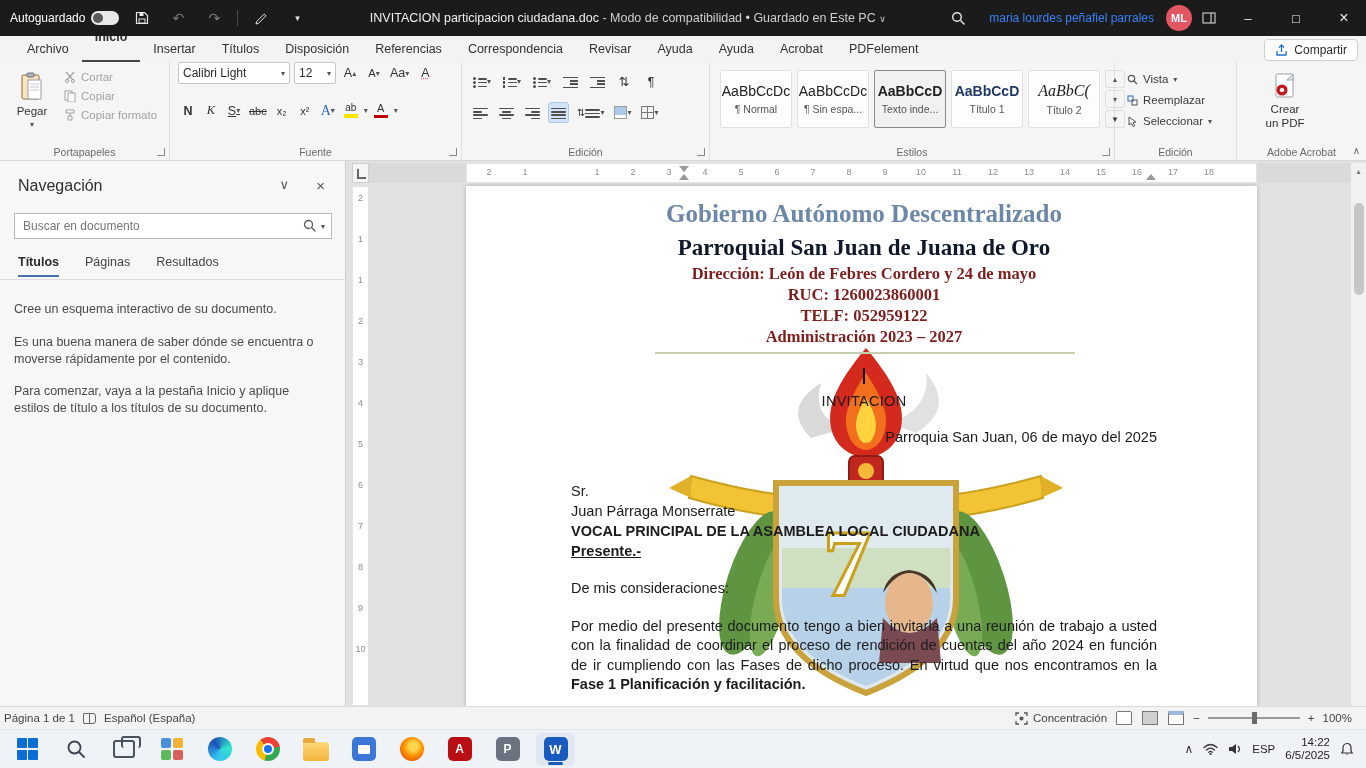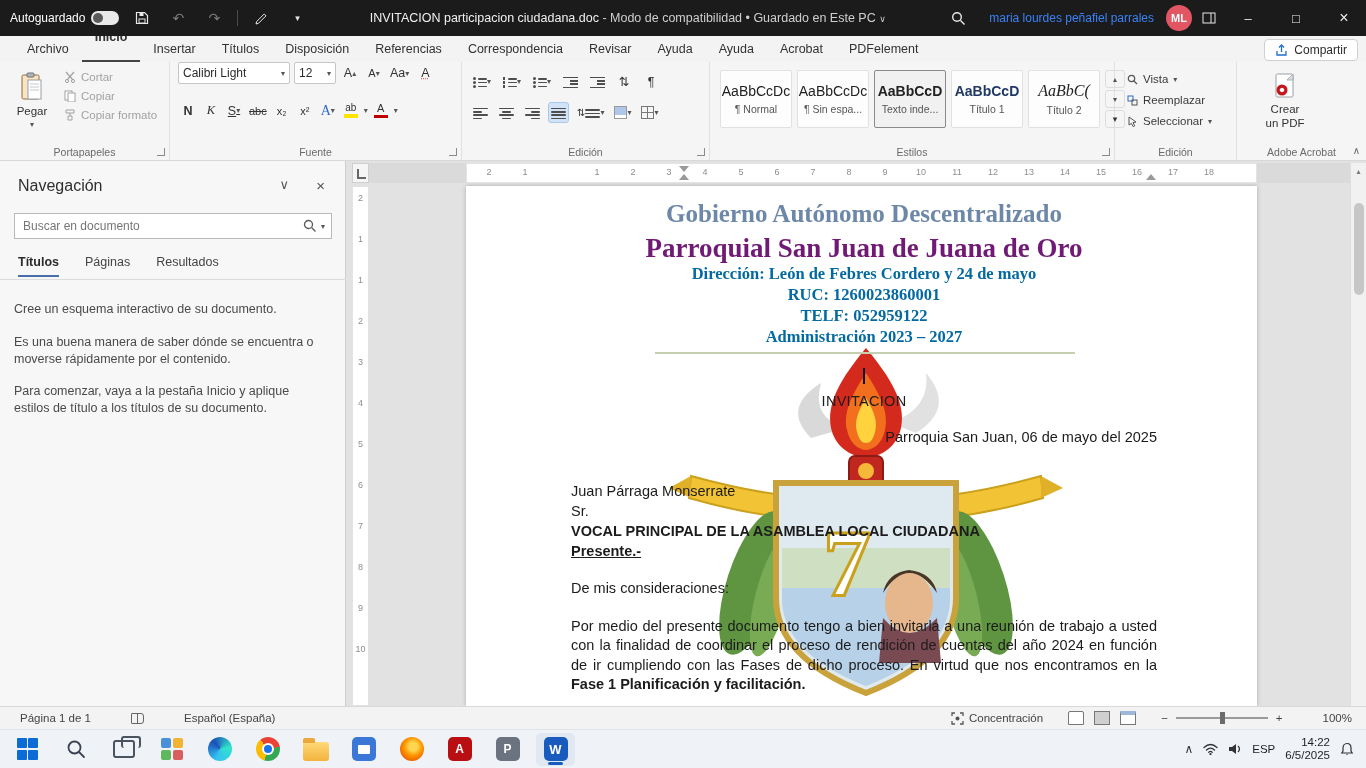--- a/index.html
+++ b/index.html
@@ -94,42 +94,42 @@
   .vruler{position:absolute;left:352px;top:186px;width:17px;height:520px;background:#fff;border:1px solid #e3e3e3;z-index:39;}
   .vr-nums{display:flex;flex-direction:column;padding-top:6px;}
   .vr-nums span{height:41px;text-align:center;font-size:9px;color:#8d8d8d;}
 
   
   .canvas{position:absolute;left:346px;top:161px;width:1004px;height:545px;background:#e2e2e2;z-index:30;}
   .page{position:absolute;left:466px;top:186px;width:791px;height:520px;background:#fff;box-shadow:0 0 4px rgba(0,0,0,.25);z-index:31;overflow:hidden;}
   .crest{position:absolute;left:195px;top:162px;width:410px;height:380px;z-index:0;}
   .pagec{position:relative;z-index:1;padding:10px 100px 0 105px;font-size:14.5px;color:#1c1c1c;}
   .dh1{font-family:"Liberation Serif","DejaVu Serif",serif;font-weight:bold;color:#6d87a8;text-align:center;font-size:25px;line-height:32px;margin-top:2px;}
-  .dh2{font-family:"Liberation Serif","DejaVu Serif",serif;font-weight:bold;color:#701a75;text-align:center;font-size:27px;line-height:30px;margin-top:3px;}
-  .dh3{font-family:"Liberation Serif","DejaVu Serif",serif;font-weight:bold;color:#0369a1;text-align:center;font-size:16.5px;line-height:21px;}
+  .dh2{font-family:"Liberation Serif","DejaVu Serif",serif;font-weight:bold;color:#0f172a;text-align:center;font-size:23px;line-height:30px;margin-top:3px;}
+  .dh3{font-family:"Liberation Serif","DejaVu Serif",serif;font-weight:bold;color:#7f1d1d;text-align:center;font-size:16.5px;line-height:21px;}
   .hline{height:1.5px;background:#c6d0b0;width:420px;margin:5px 0 0 84px;}
   .cursorline{height:22px;text-align:center;margin-top:13px;}
   .caret{display:inline-block;width:1.5px;height:16px;background:#111;vertical-align:middle;animation:blink 1.1s steps(1) infinite;}
   @keyframes blink{50%{opacity:0;}}
   .inv{text-align:center;margin-top:4px;letter-spacing:.3px;}
   .dateline{text-align:right;margin-top:20px;}
   .addr{margin-top:36px;line-height:20px;}
   .addr .bold{font-weight:bold;}
   .pres{font-weight:bold;text-decoration:underline;}
   .greet{margin-top:19px;}
   .bodyp{margin-top:21px;text-align:justify;line-height:19.5px;}
 
   
   .scrollbar{position:absolute;right:0;top:163px;width:16px;height:543px;background:#f1f1f1;border-left:1px solid #dedede;z-index:45;}
   .sb-arrow{height:17px;display:flex;align-items:center;justify-content:center;font-size:8px;color:#7a7a7a;}
   .sb-thumb{position:absolute;left:3px;top:40px;width:10px;height:92px;background:#c6c6c6;border-radius:5px;}
 
   
   .statusbar{position:absolute;left:0;top:706px;width:1366px;height:23px;background:#f3f3f3;border-top:1px solid #d9d9d9;display:flex;align-items:center;font-size:11.5px;color:#444;z-index:50;}
-  .sb-item{padding:0 20px;display:flex;align-items:center;gap:5px;height:100%;}
+  .sb-item{padding:0 4px;display:flex;align-items:center;gap:5px;height:100%;}
   .book{width:13px;height:11px;border:1px solid #666;border-radius:1px 3px 3px 1px;position:relative;}
   .book::before{content:"";position:absolute;left:5px;top:-1px;bottom:-1px;width:1px;background:#666;}
   .sb-right{margin-left:auto;display:flex;align-items:center;height:100%;}
   .viewico{width:16px;height:14px;border:1px solid #777;margin:0 5px;background:#fff;}
   .viewico.active{background:#cfcfcf;}
   .viewico.read{border-radius:2px 2px 0 0;background:linear-gradient(90deg,#fff 48%,#777 48% 52%,#fff 52%);}
   .viewico.web{border-top:4px solid #9db8d9;}
   .zoomtrack{width:92px;height:2px;background:#9a9a9a;position:relative;margin:0 8px;}
   .zoomthumb{position:absolute;left:44px;top:-5px;width:5px;height:12px;background:#6b6b6b;}
 
@@ -654,22 +654,22 @@
     <div class="dh2">Parroquial San Juan de Juana de Oro</div>
     <div class="dh3">Dirección: León de Febres Cordero y 24 de mayo</div>
     <div class="dh3">RUC: 1260023860001</div>
     <div class="dh3">TELF: 052959122</div>
     <div class="dh3">Administración 2023 – 2027</div>
     <div class="hline"></div>
     <div class="cursorline"><span class="caret"></span></div>
     <div class="inv">INVITACION</div>
     <div class="dateline">Parroquia San Juan, 06 de mayo del 2025</div>
     <div class="addr">
+      <div>Sr.</div>
       <div>Juan Párraga Monserrate</div>
-      <div>Sr.</div>
       <div class="bold">VOCAL PRINCIPAL DE LA ASAMBLEA LOCAL CIUDADANA</div>
       <div class="pres">Presente.-</div>
     </div>
     <div class="greet">De mis consideraciones:</div>
     <p class="bodyp"><span>Por medio del presente documento tengo a bien invitarla a una reunión de trabajo a usted con la finalidad de coordinar el proceso de rendición de cuentas del año 2024 en función de ir cumpliendo con las Fases de dicho proceso. En virtud que nos encontramos en la </span><b>Fase 1 Planificación y facilitación.</b></p>
   </div>
 </div>
 
 <div class="scrollbar">
   <div class="sb-arrow">▴</div>

